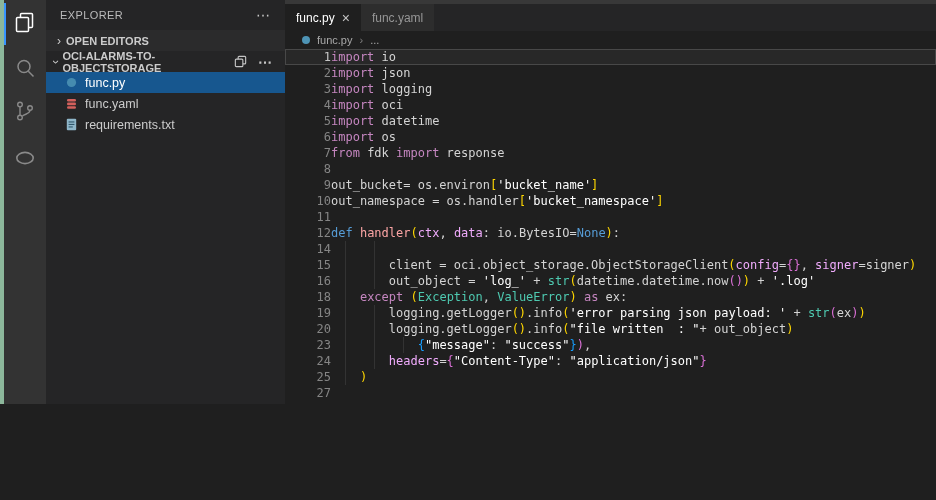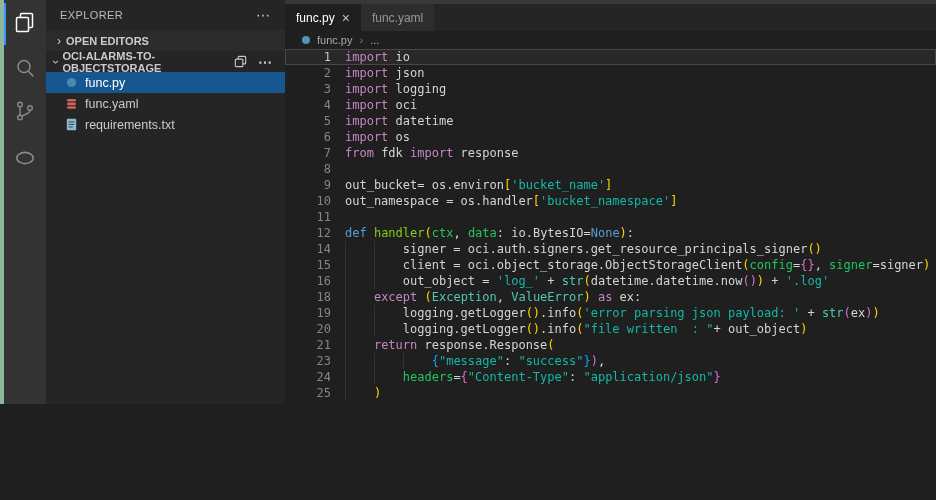--- a/index.html
+++ b/index.html
@@ -35,26 +35,26 @@
   .tab.inactive{background:#2d2d2d;color:#969696;border-right:1px solid #252526;}
   .tab .close{color:#c5c5c5;font-size:14px;line-height:12px;}
   .breadcrumb{height:18px;display:flex;align-items:center;gap:7px;padding-left:17px;font-size:11px;color:#a9a9a9;background:#1f1f1f;}
   .crumb{cursor:pointer;}
   .bc-sep{color:#7f7f7f;font-size:11px;}
   .bc-dot{width:8px;height:8px;border-radius:50%;background:#4e94b5;display:inline-block;}
   
   .editor{position:relative;font-family:"DejaVu Sans Mono",monospace;font-size:12px;line-height:16px;}
   .line{position:relative;height:16px;display:flex;white-space:pre;}
   .line .num{flex:0 0 46px;text-align:right;color:#858585;user-select:none;}
-  .line .code{margin-left:14px;white-space:pre;color:#d4d4d4;}
+  .line .code{margin-left:0;white-space:pre;color:#d4d4d4;}
   .line.current{background:rgba(255,255,255,0.045);box-shadow:inset 0 0 0 1px rgba(200,200,200,0.20);}
   .line.current .num{color:#c6c6c6;}
   .guide{position:absolute;top:0;bottom:0;width:1px;background:rgba(255,255,255,0.09);}
-  .tok-p{color:#d4d4d4}.tok-k{color:#c586c0}.tok-b{color:#569cd6}.tok-f{color:#84cc16}
-  .tok-t{color:#4ec9b0}.tok-s{color:#14b8a6}.tok-v{color:#22c55e}
+  .tok-p{color:#d4d4d4}.tok-k{color:#c586c0}.tok-b{color:#569cd6}.tok-f{color:#fca5a5}
+  .tok-t{color:#4ec9b0}.tok-s{color:#ffffff}.tok-v{color:#f0abfc}
   .tok-g1{color:#ffd700}.tok-g2{color:#da70d6}.tok-g3{color:#179fff}
   svg{display:block;}
 </style>
 </head>
 <body>
 
 <div class="window">
 
   <div class="edge" id="edge-stripe" style="background: rgb(140, 183, 155);"></div>
 
@@ -184,27 +184,26 @@
         <div class="line"><span class="num">3</span><span class="code"><span class="tok-k">import</span><span class="tok-p"> logging</span></span></div>
         <div class="line"><span class="num">4</span><span class="code"><span class="tok-k">import</span><span class="tok-p"> oci</span></span></div>
         <div class="line"><span class="num">5</span><span class="code"><span class="tok-k">import</span><span class="tok-p"> datetime</span></span></div>
         <div class="line"><span class="num">6</span><span class="code"><span class="tok-k">import</span><span class="tok-p"> os</span></span></div>
         <div class="line"><span class="num">7</span><span class="code"><span class="tok-k">from</span><span class="tok-p"> fdk </span><span class="tok-k">import</span><span class="tok-p"> response</span></span></div>
         <div class="line"><span class="num">8</span><span class="code"></span></div>
         <div class="line"><span class="num">9</span><span class="code"><span class="tok-p">out_bucket= os.environ</span><span class="tok-g1">[</span><span class="tok-s">'bucket_name'</span><span class="tok-g1">]</span></span></div>
         <div class="line"><span class="num">10</span><span class="code"><span class="tok-p">out_namespace = os.handler</span><span class="tok-g1">[</span><span class="tok-s">'bucket_namespace'</span><span class="tok-g1">]</span></span></div>
         <div class="line"><span class="num">11</span><span class="code"></span></div>
         <div class="line"><span class="num">12</span><span class="code"><span class="tok-b">def</span><span class="tok-p"> </span><span class="tok-f">handler</span><span class="tok-g1">(</span><span class="tok-v">ctx</span><span class="tok-p">, </span><span class="tok-v">data</span><span class="tok-p">: io.BytesIO=</span><span class="tok-b">None</span><span class="tok-g1">)</span><span class="tok-p">:</span></span></div>
-        <div class="line"><i class="guide" style="left: 60px;"></i><i class="guide" style="left: 88.88px;"></i><span class="num">14</span><span class="code"><span class="tok-p">        signer = oci.auth.signers.get_resource_principals_signer</span><span class="tok-g1">()</span></span></div>
+        <div class="line"><i class="guide" style="left: 60px;"></i><i class="guide" style="left: 88.88px;"></i><span class="num">14</span></div>
         <div class="line"><i class="guide" style="left: 60px;"></i><i class="guide" style="left: 88.88px;"></i><span class="num">15</span><span class="code"><span class="tok-p">        client = oci.object_storage.ObjectStorageClient</span><span class="tok-g1">(</span><span class="tok-v">config</span><span class="tok-p">=</span><span class="tok-g2">{}</span><span class="tok-p">, </span><span class="tok-v">signer</span><span class="tok-p">=signer</span><span class="tok-g1">)</span></span></div>
         <div class="line"><i class="guide" style="left: 60px;"></i><i class="guide" style="left: 88.88px;"></i><span class="num">16</span><span class="code"><span class="tok-p">        out_object = </span><span class="tok-s">'log_'</span><span class="tok-p"> + </span><span class="tok-t">str</span><span class="tok-g1">(</span><span class="tok-p">datetime.datetime.now</span><span class="tok-g2">()</span><span class="tok-g1">)</span><span class="tok-p"> + </span><span class="tok-s">'.log'</span></span></div>
         <div class="line"><i class="guide" style="left: 60px;"></i><span class="num">18</span><span class="code"><span class="tok-p">    </span><span class="tok-k">except</span><span class="tok-p"> </span><span class="tok-g1">(</span><span class="tok-t">Exception</span><span class="tok-p">, </span><span class="tok-t">ValueError</span><span class="tok-g1">)</span><span class="tok-p"> </span><span class="tok-k">as</span><span class="tok-p"> ex:</span></span></div>
         <div class="line"><i class="guide" style="left: 60px;"></i><i class="guide" style="left: 88.88px;"></i><span class="num">19</span><span class="code"><span class="tok-p">        logging.getLogger</span><span class="tok-g1">()</span><span class="tok-p">.info</span><span class="tok-g1">(</span><span class="tok-s">'error parsing json payload: '</span><span class="tok-p"> + </span><span class="tok-t">str</span><span class="tok-g2">(</span><span class="tok-p">ex</span><span class="tok-g2">)</span><span class="tok-g1">)</span></span></div>
         <div class="line"><i class="guide" style="left: 60px;"></i><i class="guide" style="left: 88.88px;"></i><span class="num">20</span><span class="code"><span class="tok-p">        logging.getLogger</span><span class="tok-g1">()</span><span class="tok-p">.info</span><span class="tok-g1">(</span><span class="tok-s">"file written  : "</span><span class="tok-p">+ out_object</span><span class="tok-g1">)</span></span></div>
-        <div class="line"><i class="guide" style="left: 60px;"></i><span class="num">21</span><span class="code"><span class="tok-p">    </span><span class="tok-k">return</span><span class="tok-p"> response.Response</span><span class="tok-g1">(</span></span></div>
         <div class="line"><i class="guide" style="left: 60px;"></i><i class="guide" style="left: 88.88px;"></i><i class="guide" style="left: 117.76px;"></i><span class="num">23</span><span class="code"><span class="tok-p">            </span><span class="tok-g3">{</span><span class="tok-s">"message"</span><span class="tok-p">: </span><span class="tok-s">"success"</span><span class="tok-g3">}</span><span class="tok-g2">)</span><span class="tok-p">,</span></span></div>
         <div class="line"><i class="guide" style="left: 60px;"></i><i class="guide" style="left: 88.88px;"></i><span class="num">24</span><span class="code"><span class="tok-p">        </span><span class="tok-v">headers</span><span class="tok-p">=</span><span class="tok-g2">{</span><span class="tok-s">"Content-Type"</span><span class="tok-p">: </span><span class="tok-s">"application/json"</span><span class="tok-g2">}</span></span></div>
         <div class="line"><i class="guide" style="left: 60px;"></i><span class="num">25</span><span class="code"><span class="tok-p">    </span><span class="tok-g1">)</span></span></div>
         <div class="line"><span class="num">27</span><span class="code"></span></div>
       </div>
   </main>
 
 </div>
 
 </body></html>

